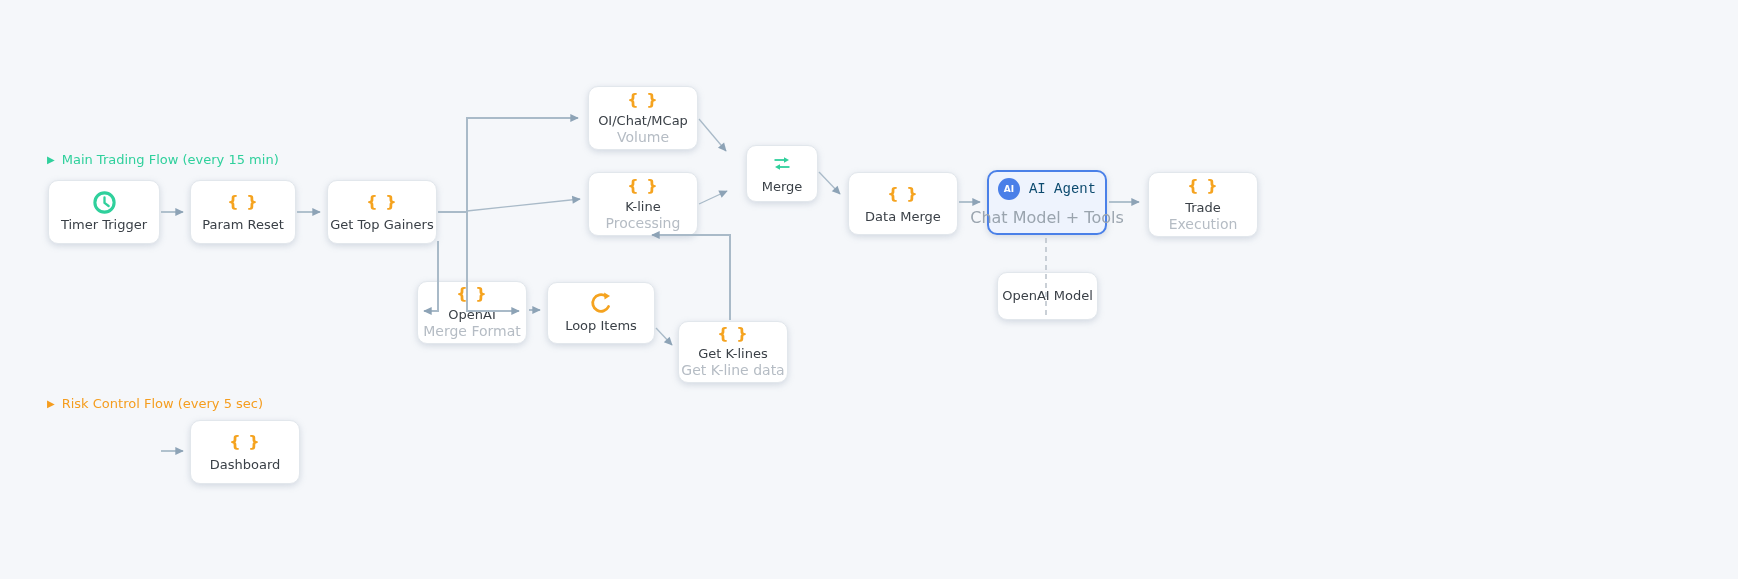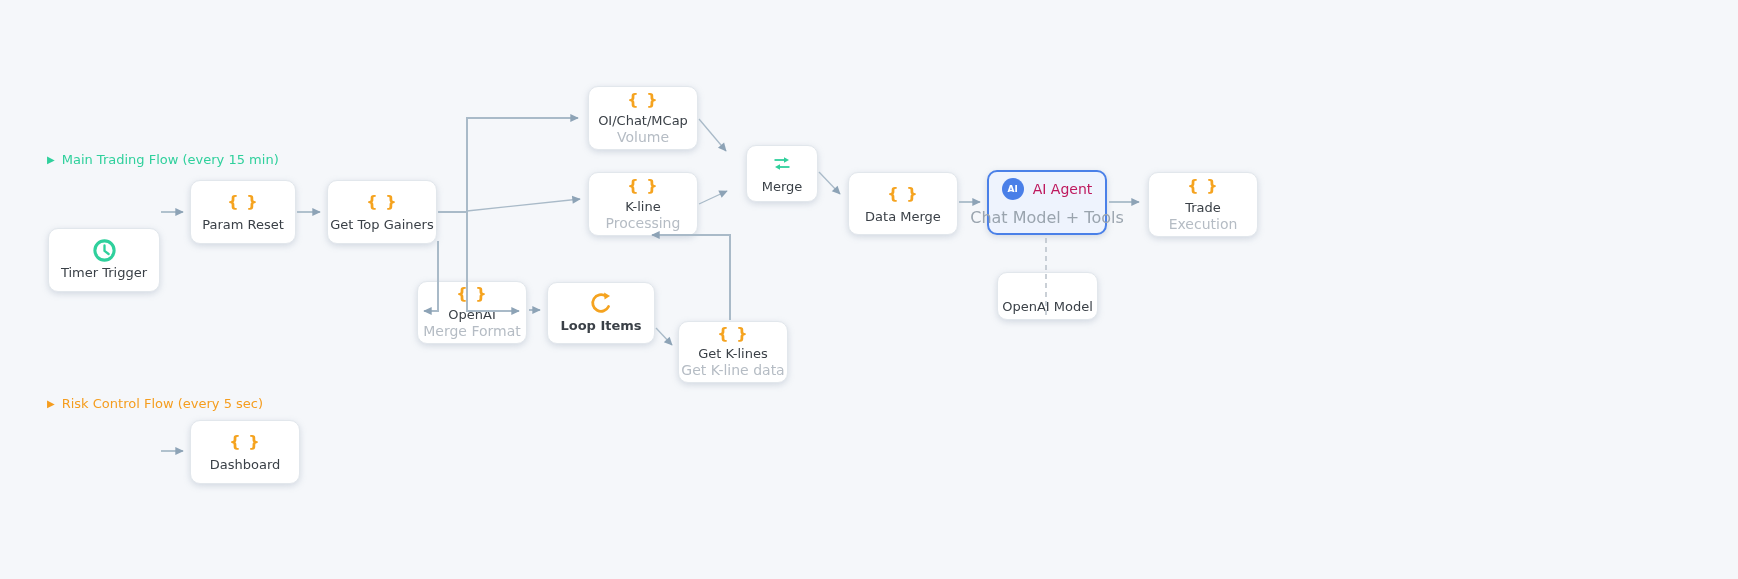--- a/index.html
+++ b/index.html
@@ -94,22 +94,23 @@
     background: #4a7fe8;
     color: #ffffff;
     font-size: 9px;
     font-weight: 700;
     display: flex;
     align-items: center;
     justify-content: center;
   }
   .agent-title {
     font-size: 14px;
-    color: #be185d;
-    white-space: nowrap;
+    color: #0c4a6e;
+    white-space: nowrap;
+    font-family: Liberation Mono, monospace;
   }
   .agent-sub {
     margin-top: 8px;
     font-size: 16px;
     color: #9aa4ae;
     white-space: nowrap;
   }
 
   
   svg.connectors {
@@ -126,21 +127,21 @@
 
   <div class="section-label main" style="left:47px; top:152px;">
     <span class="marker">▶</span>
     <span>Main Trading Flow (every 15 min)</span>
   </div>
   <div class="section-label risk" style="left:47px; top:396px;">
     <span class="marker">▶</span>
     <span>Risk Control Flow (every 5 sec)</span>
   </div>
 
-  <div class="node" style="left:48px; top:180px; width:112px; height:64px;margin-top:48px;">
+  <div class="node" style="left:48px; top:180px; width:112px; height:64px;">
     <span class="icon-wrap">
       <svg width="25" height="25" viewBox="0 0 26 26">
         <circle cx="13" cy="13" r="10" fill="none" stroke="#2fd09c" stroke-width="3.2"></circle>
         <path d="M13 7.8 V13.4 L17.3 16.6" fill="none" stroke="#2fd09c" stroke-width="2.4" stroke-linecap="round" stroke-linejoin="round"></path>
       </svg>
     </span>
     <div class="title">Timer Trigger</div>
   </div>
 
   <div class="node" style="left:190px; top:180px; width:106px; height:64px;">
@@ -189,31 +190,31 @@
     </div>
     <div class="agent-sub">Chat Model + Tools</div>
   </div>
 
   <div class="node" style="left:1148px; top:172px; width:110px; height:65px;">
     <span class="icon-wrap braces">{ }</span>
     <div class="title">Trade</div>
     <div class="subtitle">Execution</div>
   </div>
 
-  <div class="node plain" style="left:997px; top:272px; width:101px; height:48px;justify-content:flex-end;">
+  <div class="node plain" style="left:997px; top:272px; width:101px; height:48px;">
     <div class="title">OpenAI Model</div>
   </div>
 
   <div class="node" style="left:417px; top:281px; width:110px; height:63px;">
     <span class="icon-wrap braces">{ }</span>
     <div class="title">OpenAI</div>
     <div class="subtitle">Merge Format</div>
   </div>
 
-  <div class="node" style="left:547px; top:282px; width:108px; height:62px;font-weight:bold;">
+  <div class="node" style="left:547px; top:282px; width:108px; height:62px;">
     <span class="icon-wrap">
       <svg width="24" height="24" viewBox="0 0 26 26">
         <path d="M18.2 5.6 A 9 9 0 1 0 21.2 16.8" fill="none" stroke="#f5a31f" stroke-width="3" stroke-linecap="round"></path>
         <path d="M16.4 1.6 L22.8 5.4 L16.8 9.2 Z" fill="#f5a31f"></path>
       </svg>
     </span>
     <div class="title">Loop Items</div>
   </div>
 
   <div class="node" style="left:678px; top:321px; width:110px; height:62px;">

